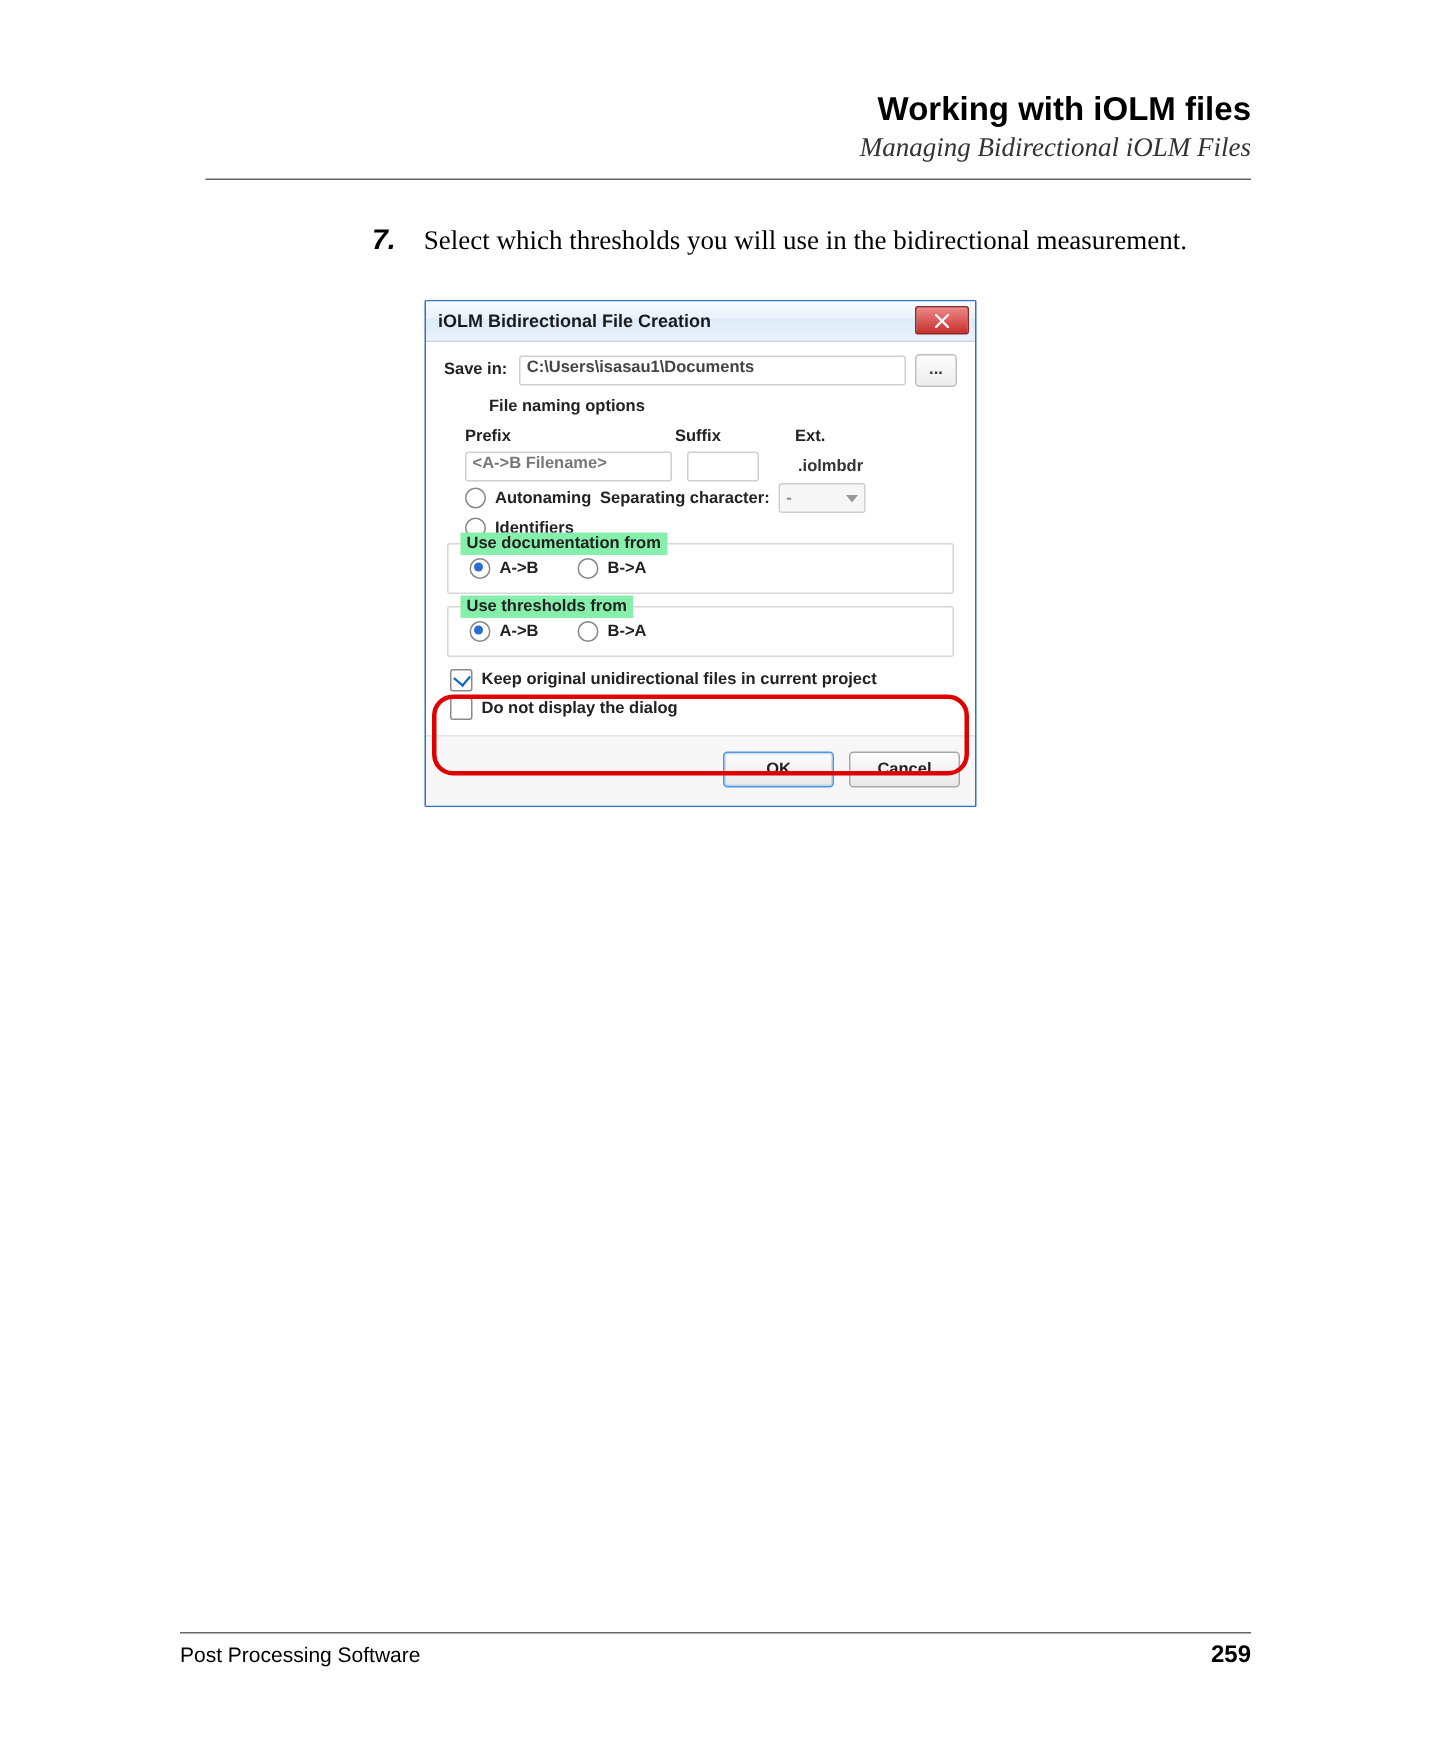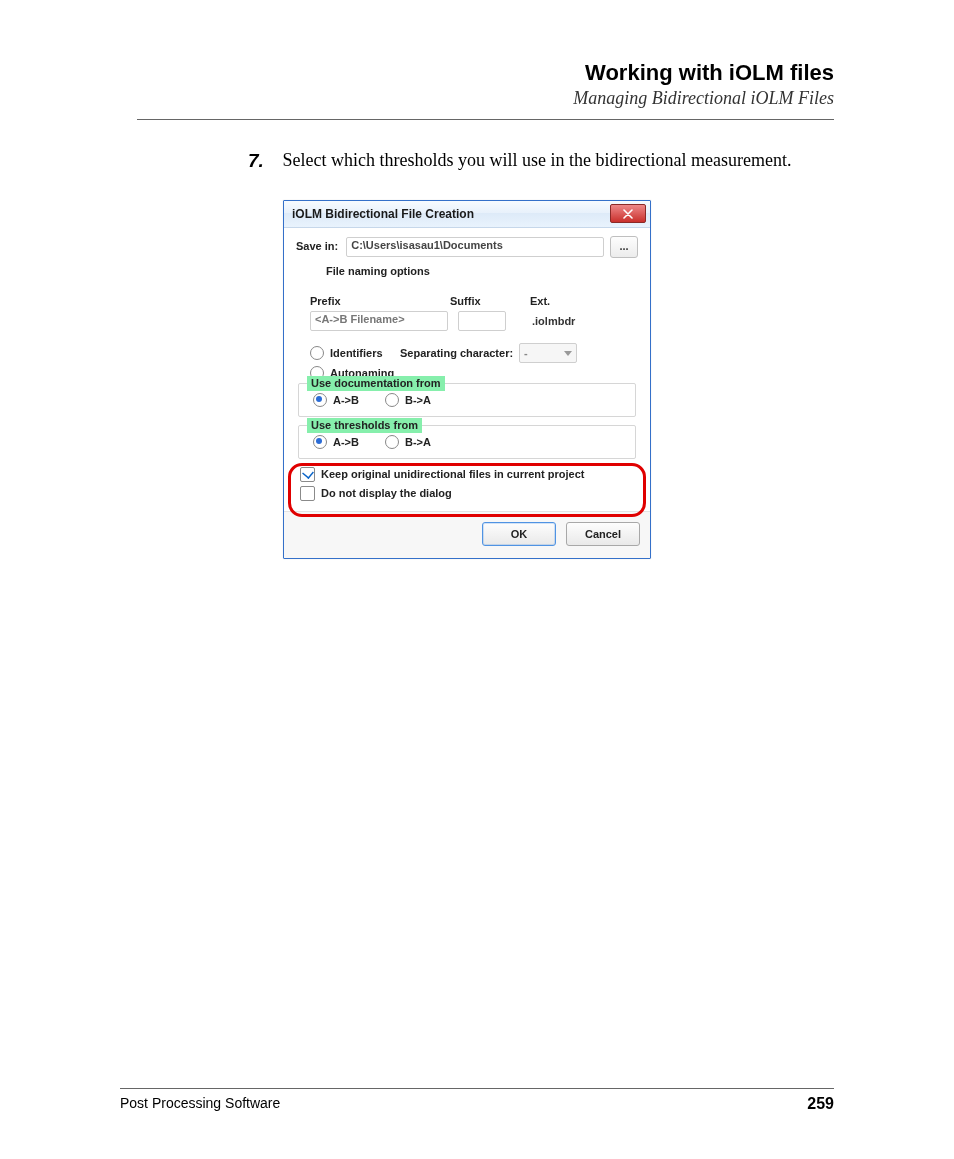--- a/index.html
+++ b/index.html
@@ -15,25 +15,25 @@
   .dialog{width:366px;border:1px solid #3470c9;border-radius:1px;background:#fff;font-family:"Segoe UI",Tahoma,sans-serif;font-size:11px;color:#222;box-shadow:0 0 0 1px rgba(0,0,0,0.02);}
   .titlebar{height:26px;background:linear-gradient(#f7fbff,#e8f1fb 45%,#ddeaf8 46%,#e9f3fd);border-bottom:1px solid #c6d7ea;display:flex;align-items:center;padding:0 4px;}
   .titlebar-text{font-size:12px;color:#1a1a1a;flex:1;padding-left:4px;}
   .close-btn{width:34px;height:17px;background:linear-gradient(#e88,#c9302c);border:1px solid #8b2a27;border-radius:2px;display:flex;align-items:center;justify-content:center;}
   .close-x{width:10px;height:10px;}
   .dlg-body{padding:8px 12px 0 12px;}
   .row{display:flex;align-items:center;margin-bottom:6px;}
   .lbl{color:#222;}
   .path-input{flex:1;height:18px;border:1px solid #cfcfcf;border-radius:2px;background:#fff;padding:0 4px;font-size:11px;color:#444;margin:0 6px 0 8px;}
   .browse-btn{width:26px;height:20px;border:1px solid #bfbfbf;border-radius:3px;background:linear-gradient(#fdfdfd,#ececec);font-size:11px;text-align:center;line-height:18px;color:#333;}
-  .group-title{margin:4px 0 16px 14px;padding-left:16px;}
+  .group-title{margin:4px 0 6px 14px;padding-left:16px;}
   .labels3{display:flex;margin-left:14px;margin-bottom:2px;}
   .labels3 .c{width:140px;}
   .labels3 .c2{width:80px;}
-  .inputs-row{display:flex;align-items:center;margin-left:14px;margin-bottom:12px;}
+  .inputs-row{display:flex;align-items:center;margin-left:14px;margin-bottom:1px;}
   .prefix-input{width:128px;height:18px;border:1px solid #cfcfcf;border-radius:2px;padding:0 4px;color:#777;font-size:11px;}
   .suffix-input{width:46px;height:18px;border:1px solid #cfcfcf;border-radius:2px;margin-left:10px;}
   .ext{margin-left:26px;color:#333;}
   .radio-col{margin-left:14px;}
   .radio-row{display:flex;align-items:center;height:20px;}
   .radio{appearance:none;-webkit-appearance:none;width:12px;height:12px;border:1px solid #888;border-radius:50%;margin:0 6px 0 0;position:relative;background:#fff;}
   .radio.checked::after{content:"";position:absolute;left:2px;top:2px;width:6px;height:6px;border-radius:50%;background:#2b6cd6;}
   .sep-row{display:flex;align-items:center;margin-left:104px;margin-top:-40px;margin-bottom:20px;}
   .sep-select{width:48px;height:18px;border:1px solid #cfcfcf;border-radius:2px;background:#f6f6f6;margin-left:6px;display:flex;align-items:center;justify-content:space-between;padding:0 4px;color:#888;}
   .tri{width:0;height:0;border-left:4px solid transparent;border-right:4px solid transparent;border-top:5px solid #999;}
@@ -92,25 +92,25 @@
           </div>
           <div class="inputs-row">
             <div class="prefix-input">&lt;A-&gt;B Filename&gt;</div>
             <div class="suffix-input"></div>
             <span class="ext">.iolmbdr</span>
           </div>
 
           <div class="radio-col">
             <div class="radio-row">
               <span class="radio"></span>
-              <span>Identifiers</span>
+              <span>Autonaming</span>
             </div>
             <div class="radio-row">
               <span class="radio"></span>
-              <span>Autonaming</span>
+              <span>Identifiers</span>
             </div>
           </div>
           <div class="sep-row">
             <span>Separating character:</span>
             <div class="sep-select">
               <span>-</span>
               <span class="tri"></span>
             </div>
           </div>
 

